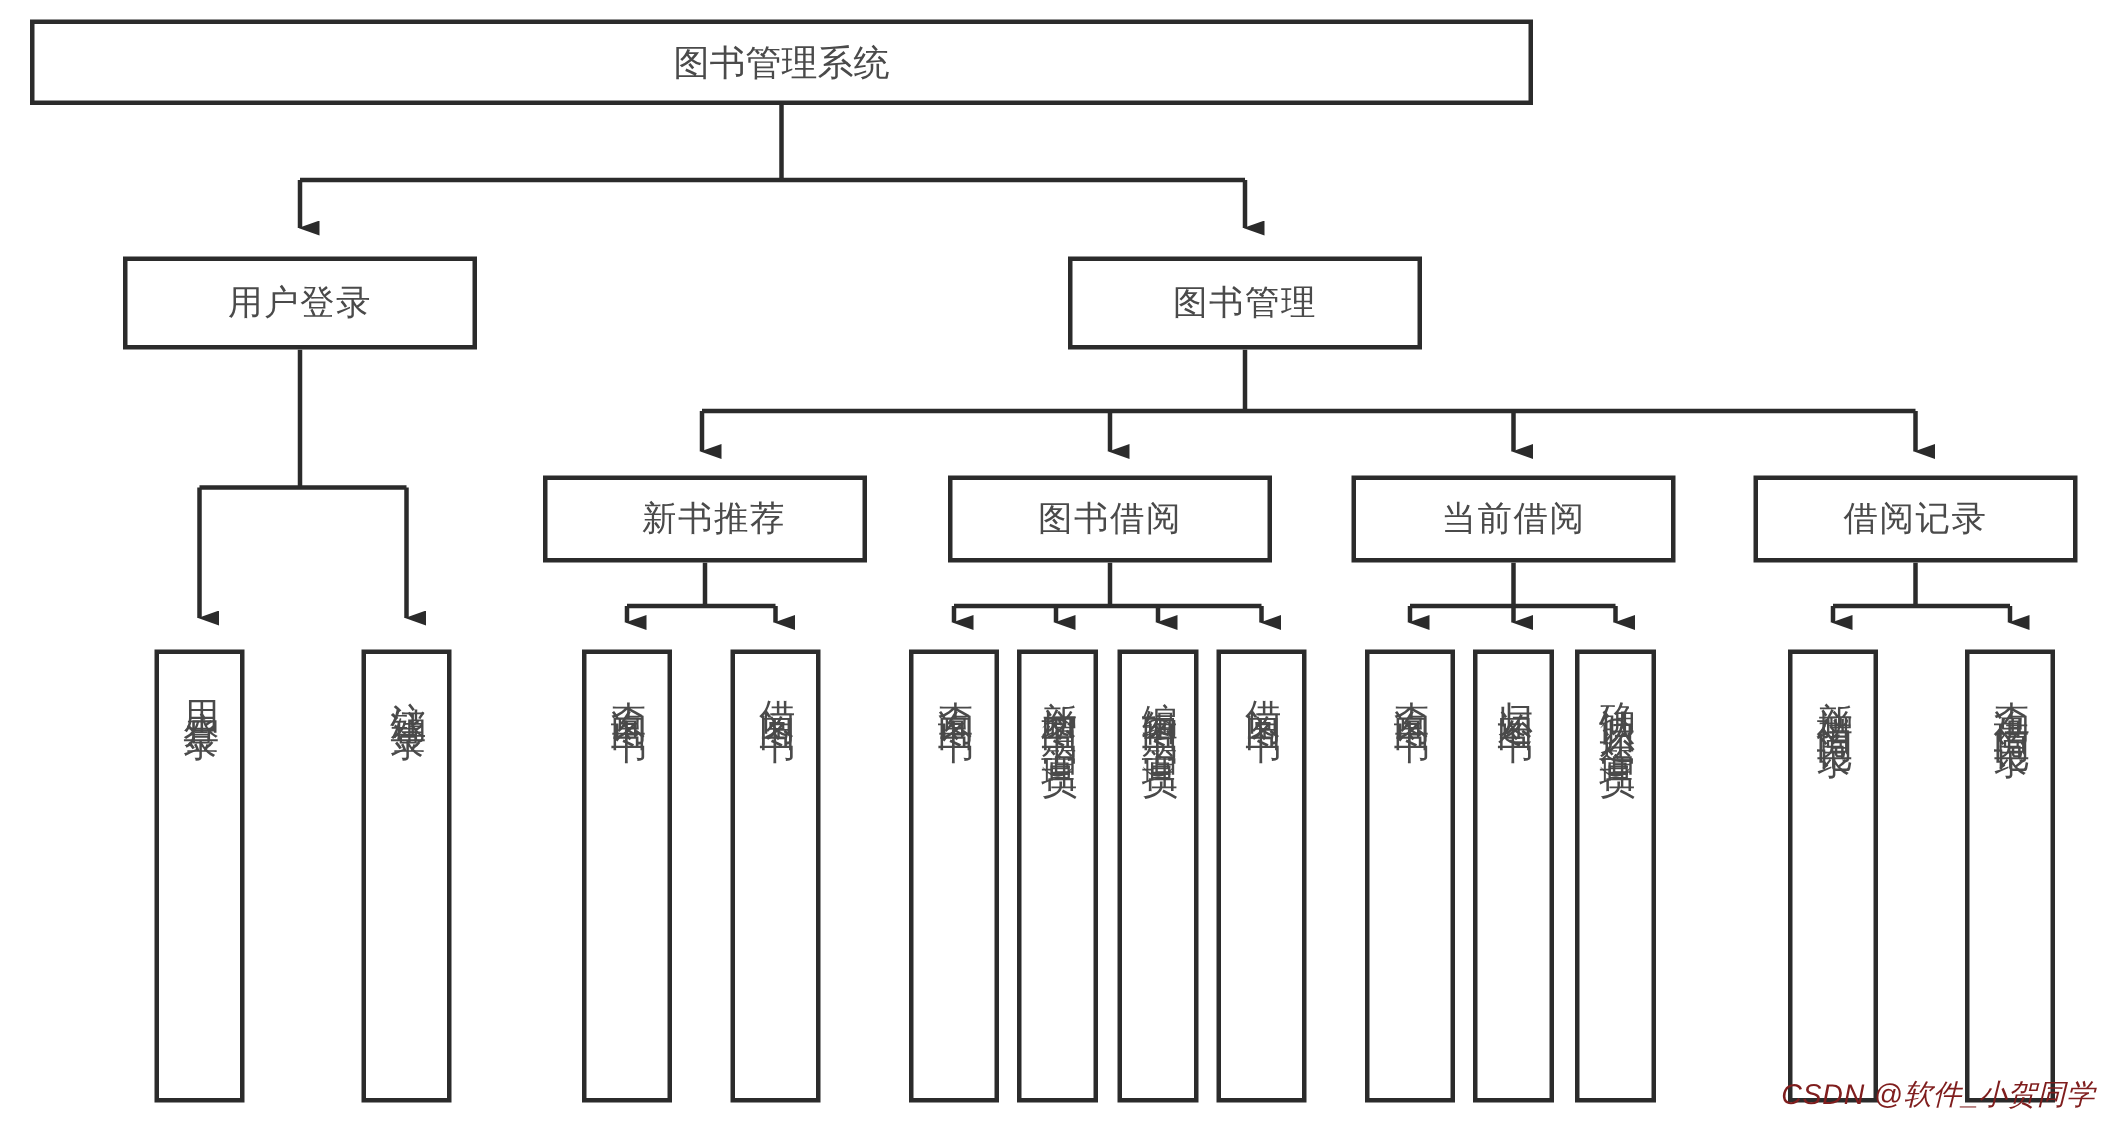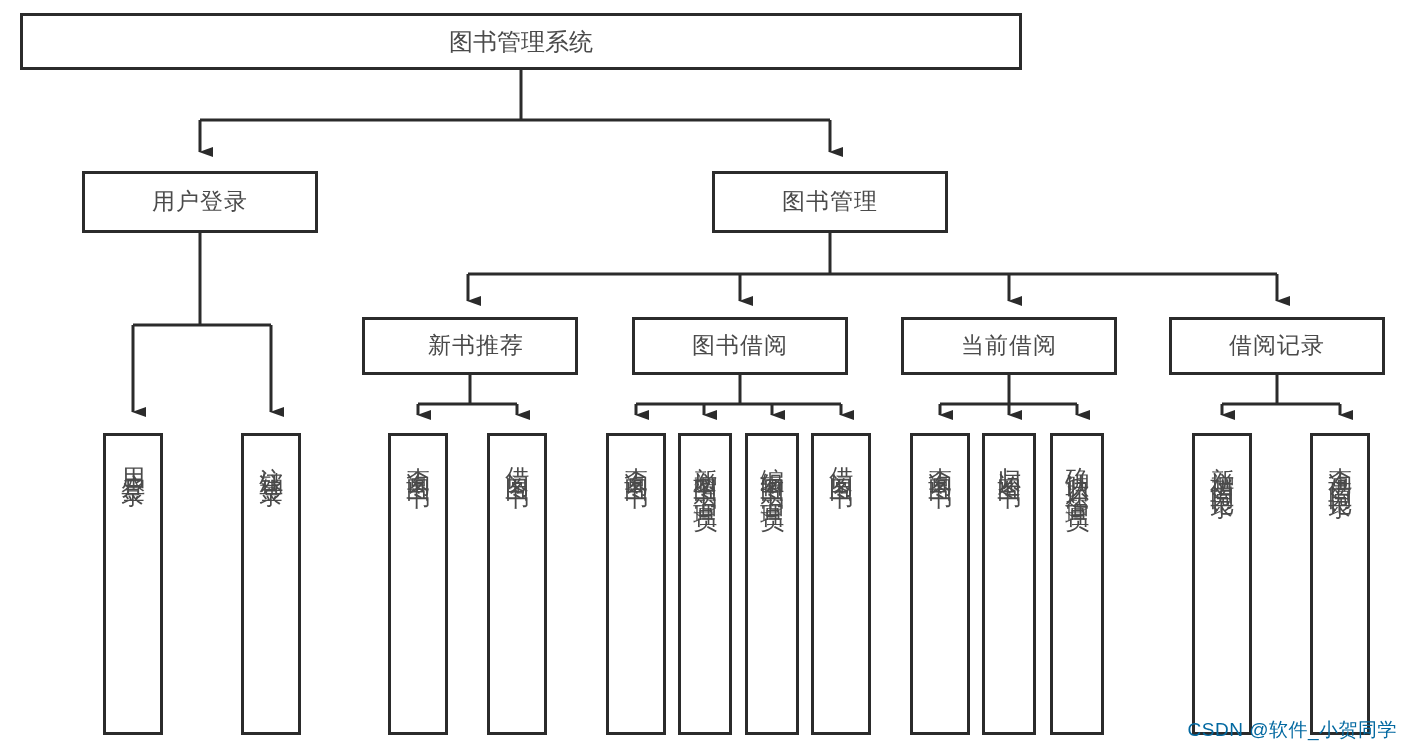--- a/index.html
+++ b/index.html
@@ -56,23 +56,24 @@
     line-height: 1.35;
     letter-spacing: 6px;
     color: #4a4a4a;
     white-space: nowrap;
   }
   #watermark {
     position: absolute;
     right: 8px;
     bottom: 4px;
     font-size: 19px;
-    color: #0369a1;
+    color: #7f1d1d;
     letter-spacing: 0.5px;
     white-space: nowrap;
+    font-style: italic;
   }
 </style>
 </head>
 <body>
 
 <div id="canvas">
 
   <svg id="wires" viewBox="0 0 1405 747" width="1405" height="747">
     <defs>
       <marker id="arrow" viewBox="0 0 10 14" refX="5" refY="13" markerWidth="10" markerHeight="14" orient="auto-start-reverse" markerUnits="userSpaceOnUse">

